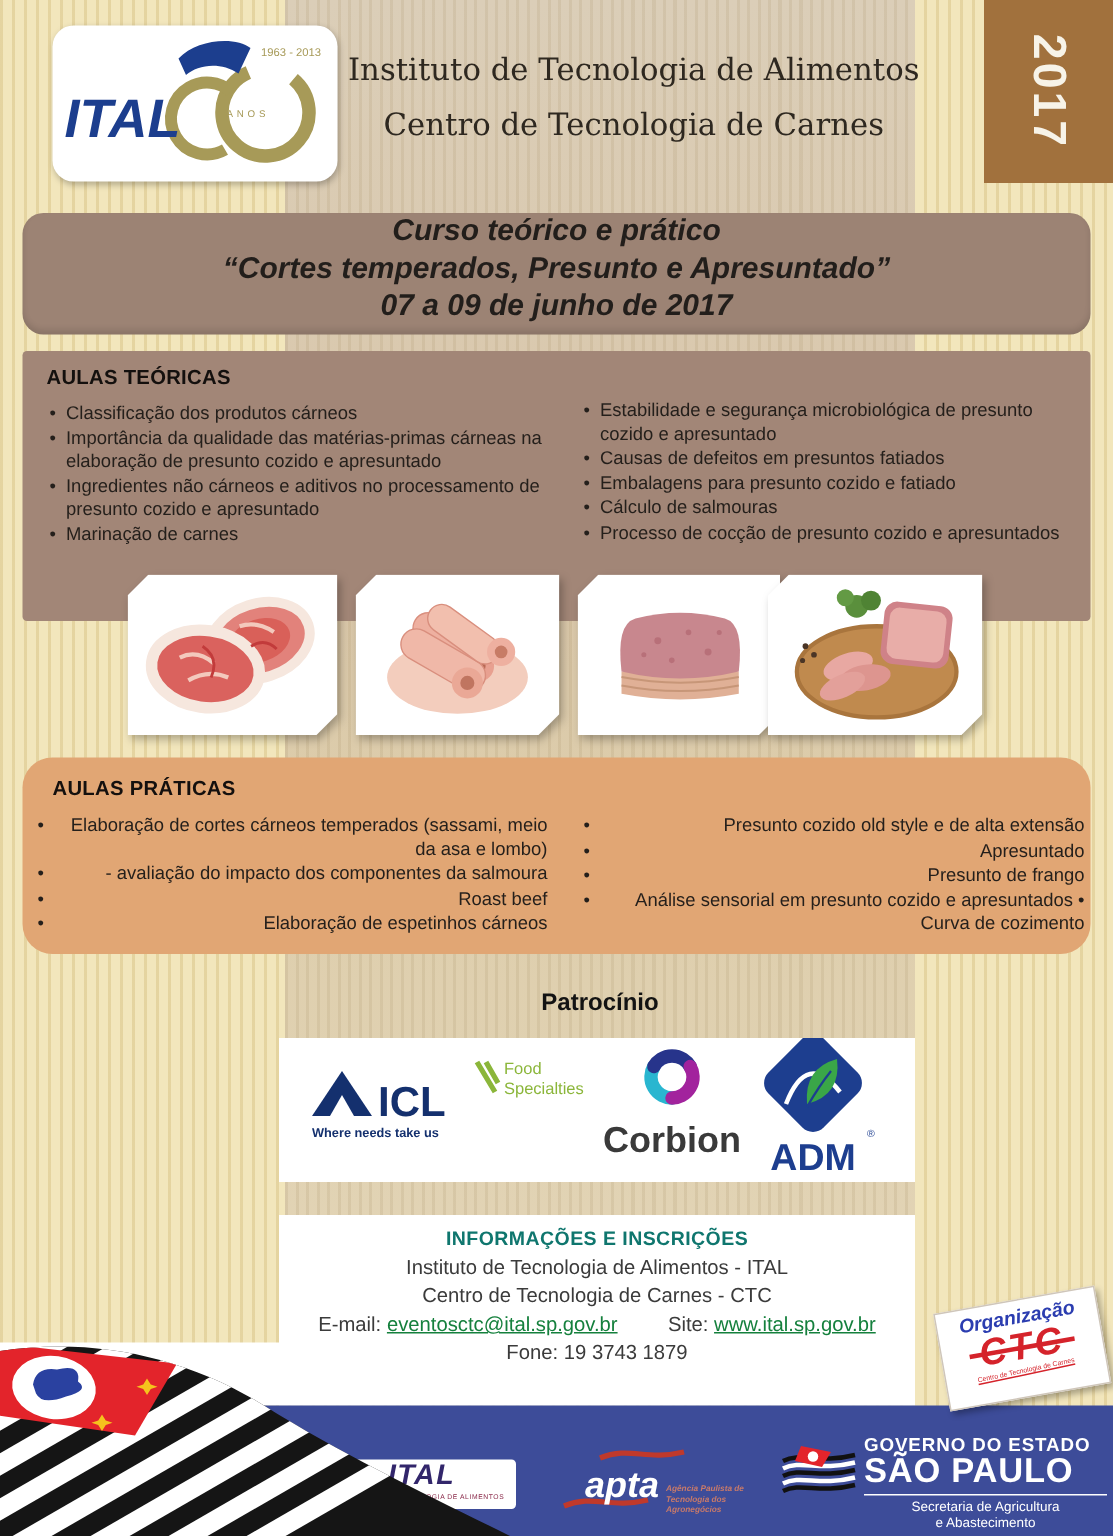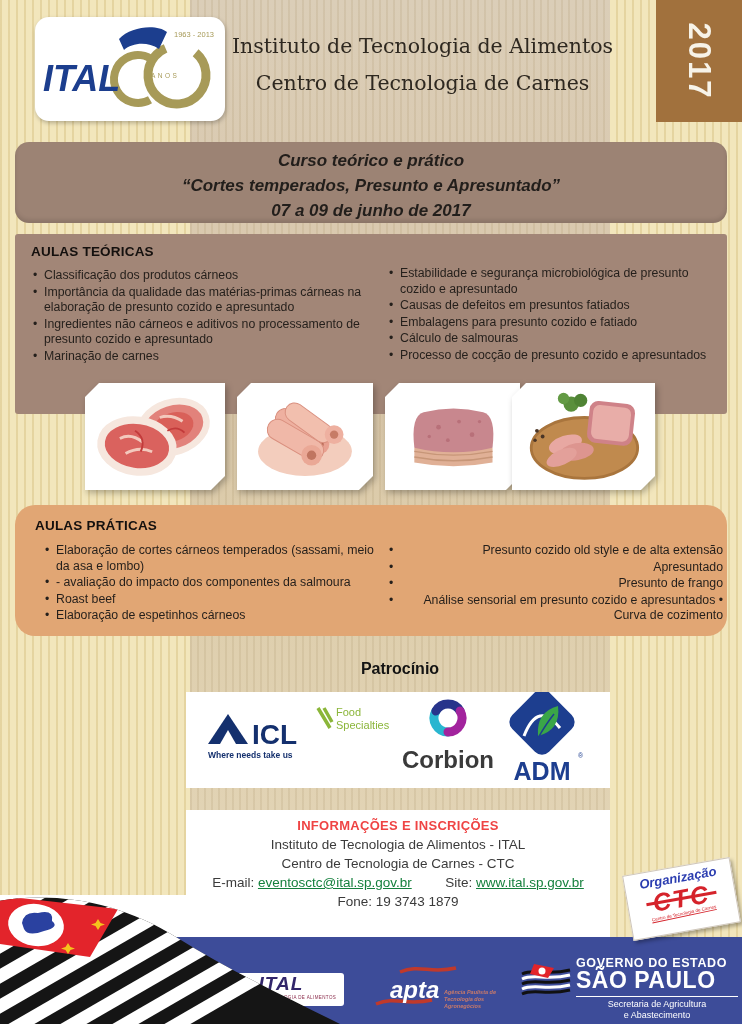--- a/index.html
+++ b/index.html
@@ -14,50 +14,50 @@
   
   .year-badge{position:absolute;left:656px;top:0;width:86px;height:122px;background:#a1713d;
         display:flex;align-items:center;justify-content:center;}
   .year-badge span{transform:rotate(90deg);font-size:31px;font-weight:bold;color:#f7f3e8;letter-spacing:2px;}
   .ital-logo{position:absolute;left:35px;top:17px;width:190px;height:104px;background:#fff;
         border-radius:14px;box-shadow:1px 2px 4px rgba(0,0,0,.25);}
   .header-titles{position:absolute;left:225px;top:28px;width:395px;text-align:center;
         font-family:"DejaVu Serif",serif;font-size:20.5px;color:#2e2820;line-height:37px;}
   
   .course-box{position:absolute;left:15px;top:142px;width:712px;height:81px;background:#9c8374;
-        border-radius:14px;display:flex;flex-direction:column;justify-content:flex-end;text-align:center;
-        font-size:17px;font-weight:bold;font-style:italic;color:#221e1b;line-height:25px;
+        border-radius:14px;display:flex;flex-direction:column;justify-content:flex-start;text-align:center;
+        font-size:20px;font-weight:bold;font-style:italic;color:#221e1b;line-height:25px;
         box-shadow:inset 0 -3px 4px rgba(0,0,0,.12);}
   
   .theory-box{position:absolute;left:15px;top:234px;width:712px;height:180px;background:#a28677;
         border-radius:3px;padding:0;}
   .practice-box{position:absolute;left:15px;top:505px;width:712px;height:131px;background:#e1a674;
         border-radius:20px;}
   .box-heading{position:absolute;left:16px;top:10px;font-size:13.5px;font-weight:bold;color:#14100e;letter-spacing:.2px;}
   .col{position:absolute;top:34px;font-size:12.3px;color:#241f1b;line-height:15.5px;}
   .col ul{margin:0;padding:0;list-style:none;}
   .col li{position:relative;padding-left:13px;margin:0 0 1px 0;}
   .col li::before{content:"•";position:absolute;left:2px;}
   .theory-box .col-l{left:16px;width:344px;}
   .theory-box .col-r{left:372px;width:330px;top:32px;}
-  .practice-box .col-l{left:28px;width:342px;}
+  .practice-box .col-l{left:8px;width:342px;text-align:right;}
   .practice-box .col-r{left:372px;width:336px;text-align:right;}
   
   .photo{position:absolute;filter:drop-shadow(2px 3px 3px rgba(0,0,0,.28));}
   .photo-inner{width:100%;height:100%;background:#fff;
         clip-path:polygon(14px 0,100% 0,100% calc(100% - 14px),calc(100% - 14px) 100%,0 100%,0 14px);
         display:flex;align-items:center;justify-content:center;}
   
   .sponsor-heading{position:absolute;left:190px;top:660px;width:420px;text-align:center;
         font-size:16px;font-weight:bold;color:#131313;}
   .sponsor-box{position:absolute;left:186px;top:692px;width:424px;height:96px;background:#fff;}
   
   .info-box{position:absolute;left:186px;top:810px;width:424px;height:127px;background:#fff;
         text-align:center;font-size:13.5px;color:#3b3b3b;line-height:19px;padding-top:6px;box-sizing:border-box;}
-  .info-box .h{font-size:13px;font-weight:bold;color:#ef4444;letter-spacing:.3px;}
+  .info-box .h{font-size:13px;font-weight:bold;color:#0f766e;letter-spacing:.3px;}
   .info-box a{color:#15803d;text-decoration:underline;}
   .white-strip{position:absolute;left:0;top:895px;width:610px;height:42px;background:#fff;}
   
   .blue-band{position:absolute;left:0;top:937px;width:742px;height:87px;background:#3d4c99;}
   .footer-ital{position:absolute;left:218px;top:973px;width:126px;height:33px;background:#fff;border-radius:3px;
         text-align:center;}
   .footer-ital .t{font-size:19px;font-weight:bold;font-style:italic;color:#32266b;line-height:22px;letter-spacing:1px;}
   .footer-ital .s{font-size:4.5px;color:#8a2a4a;letter-spacing:.4px;}
   .apta{position:absolute;left:372px;top:962px;width:150px;height:54px;}
   .gov{position:absolute;left:520px;top:956px;width:218px;}

